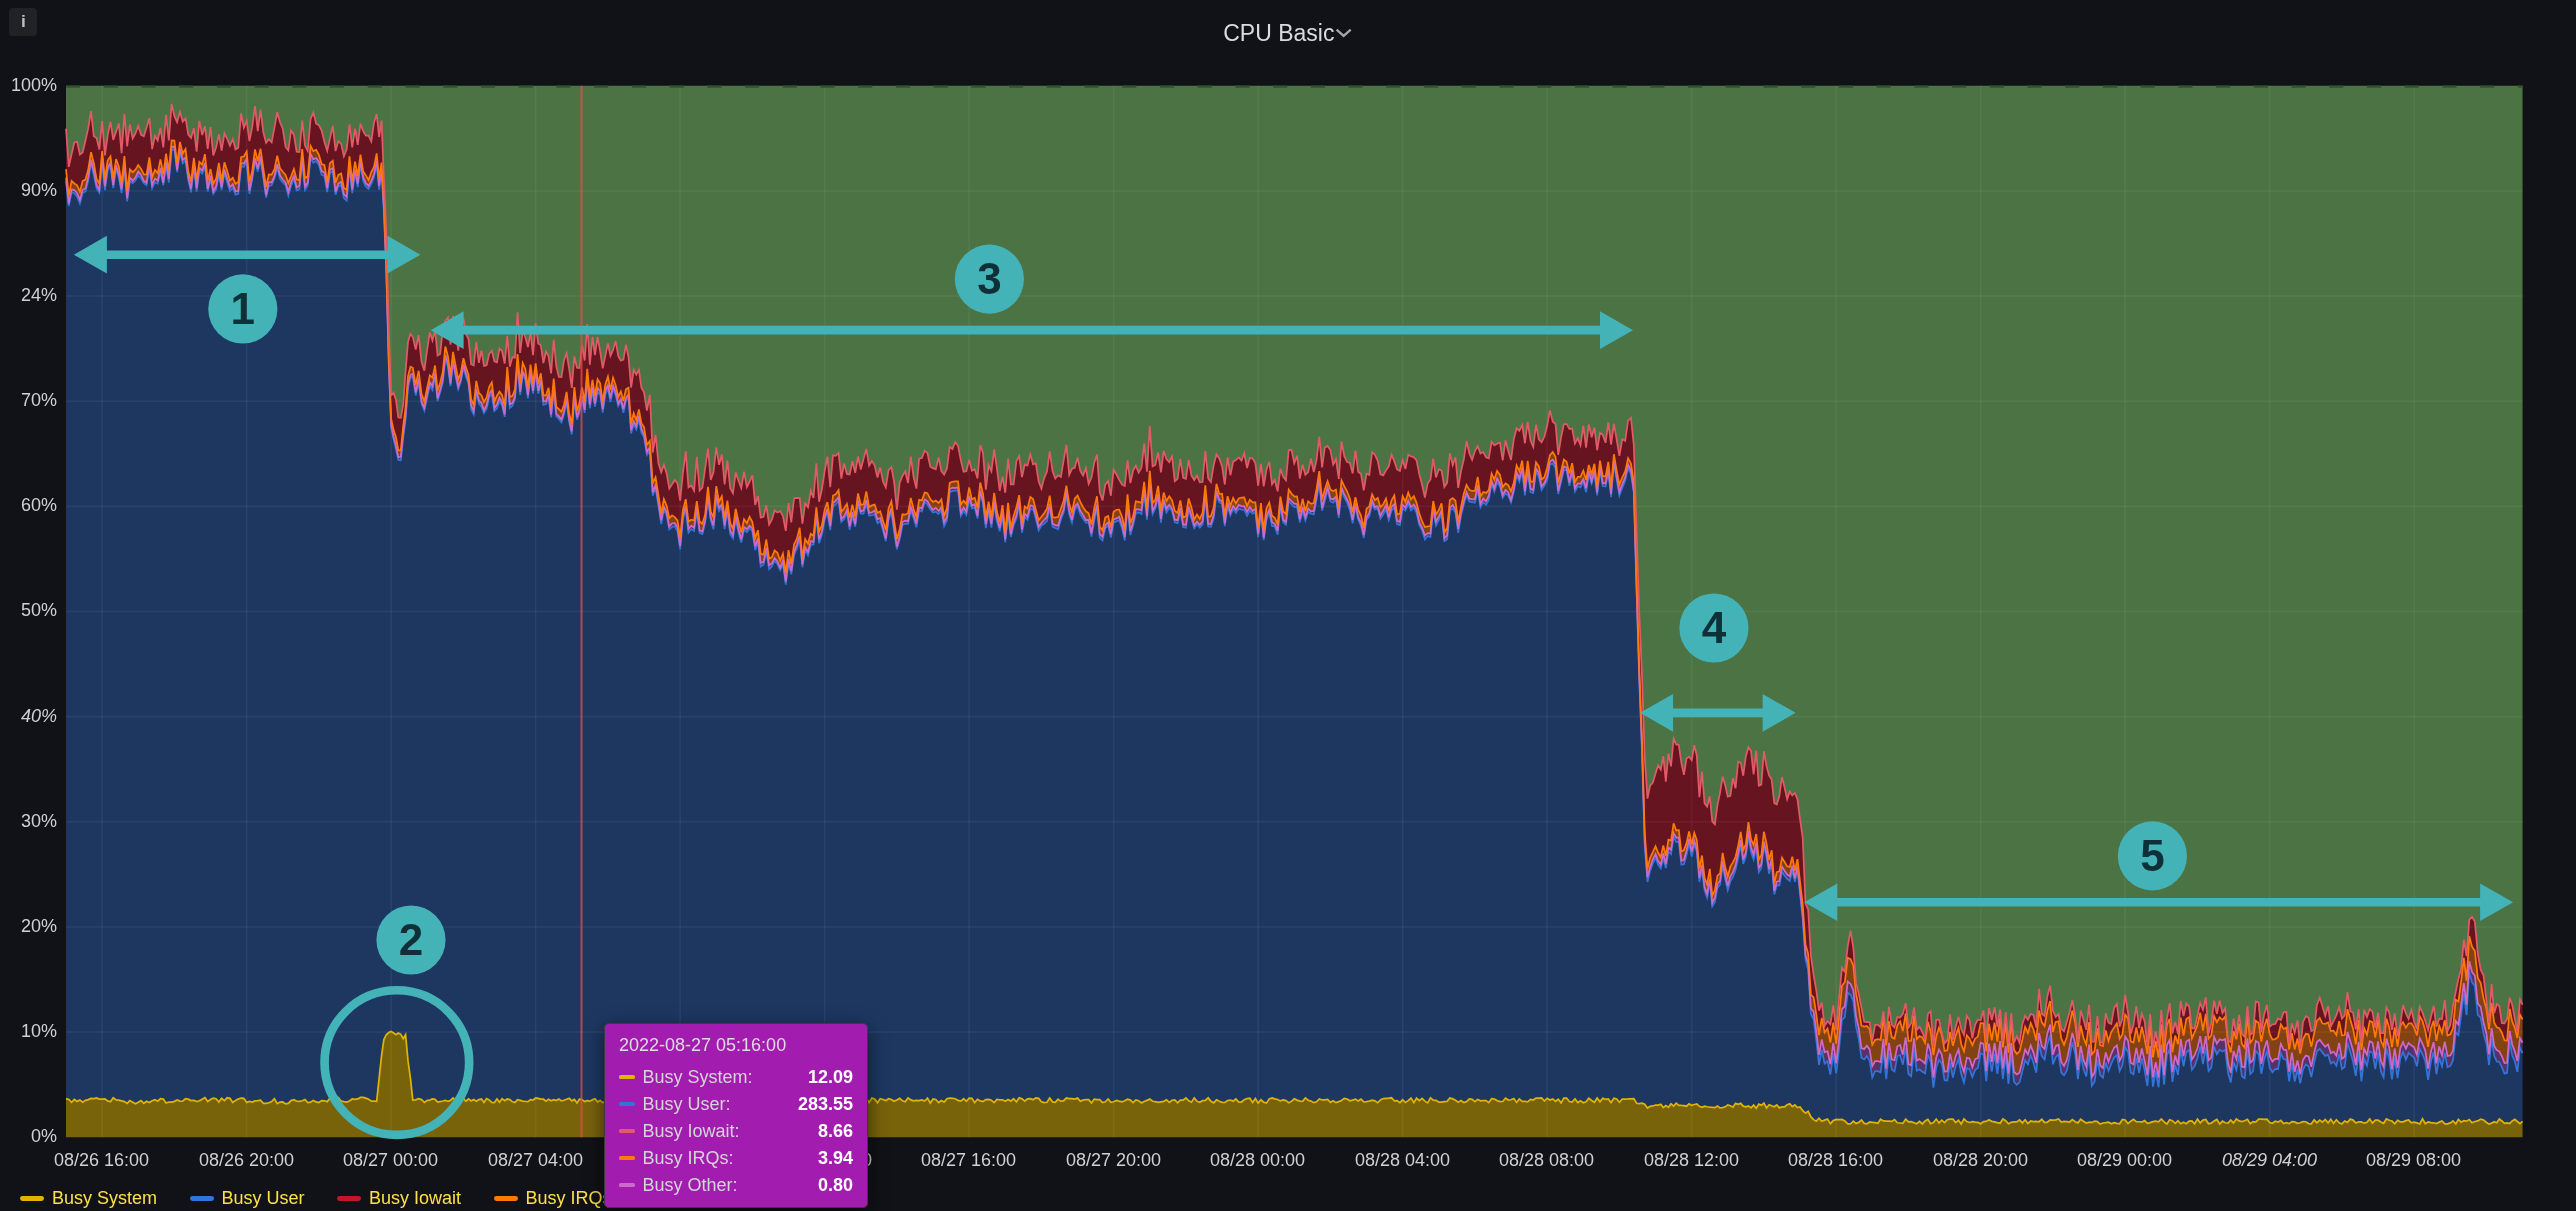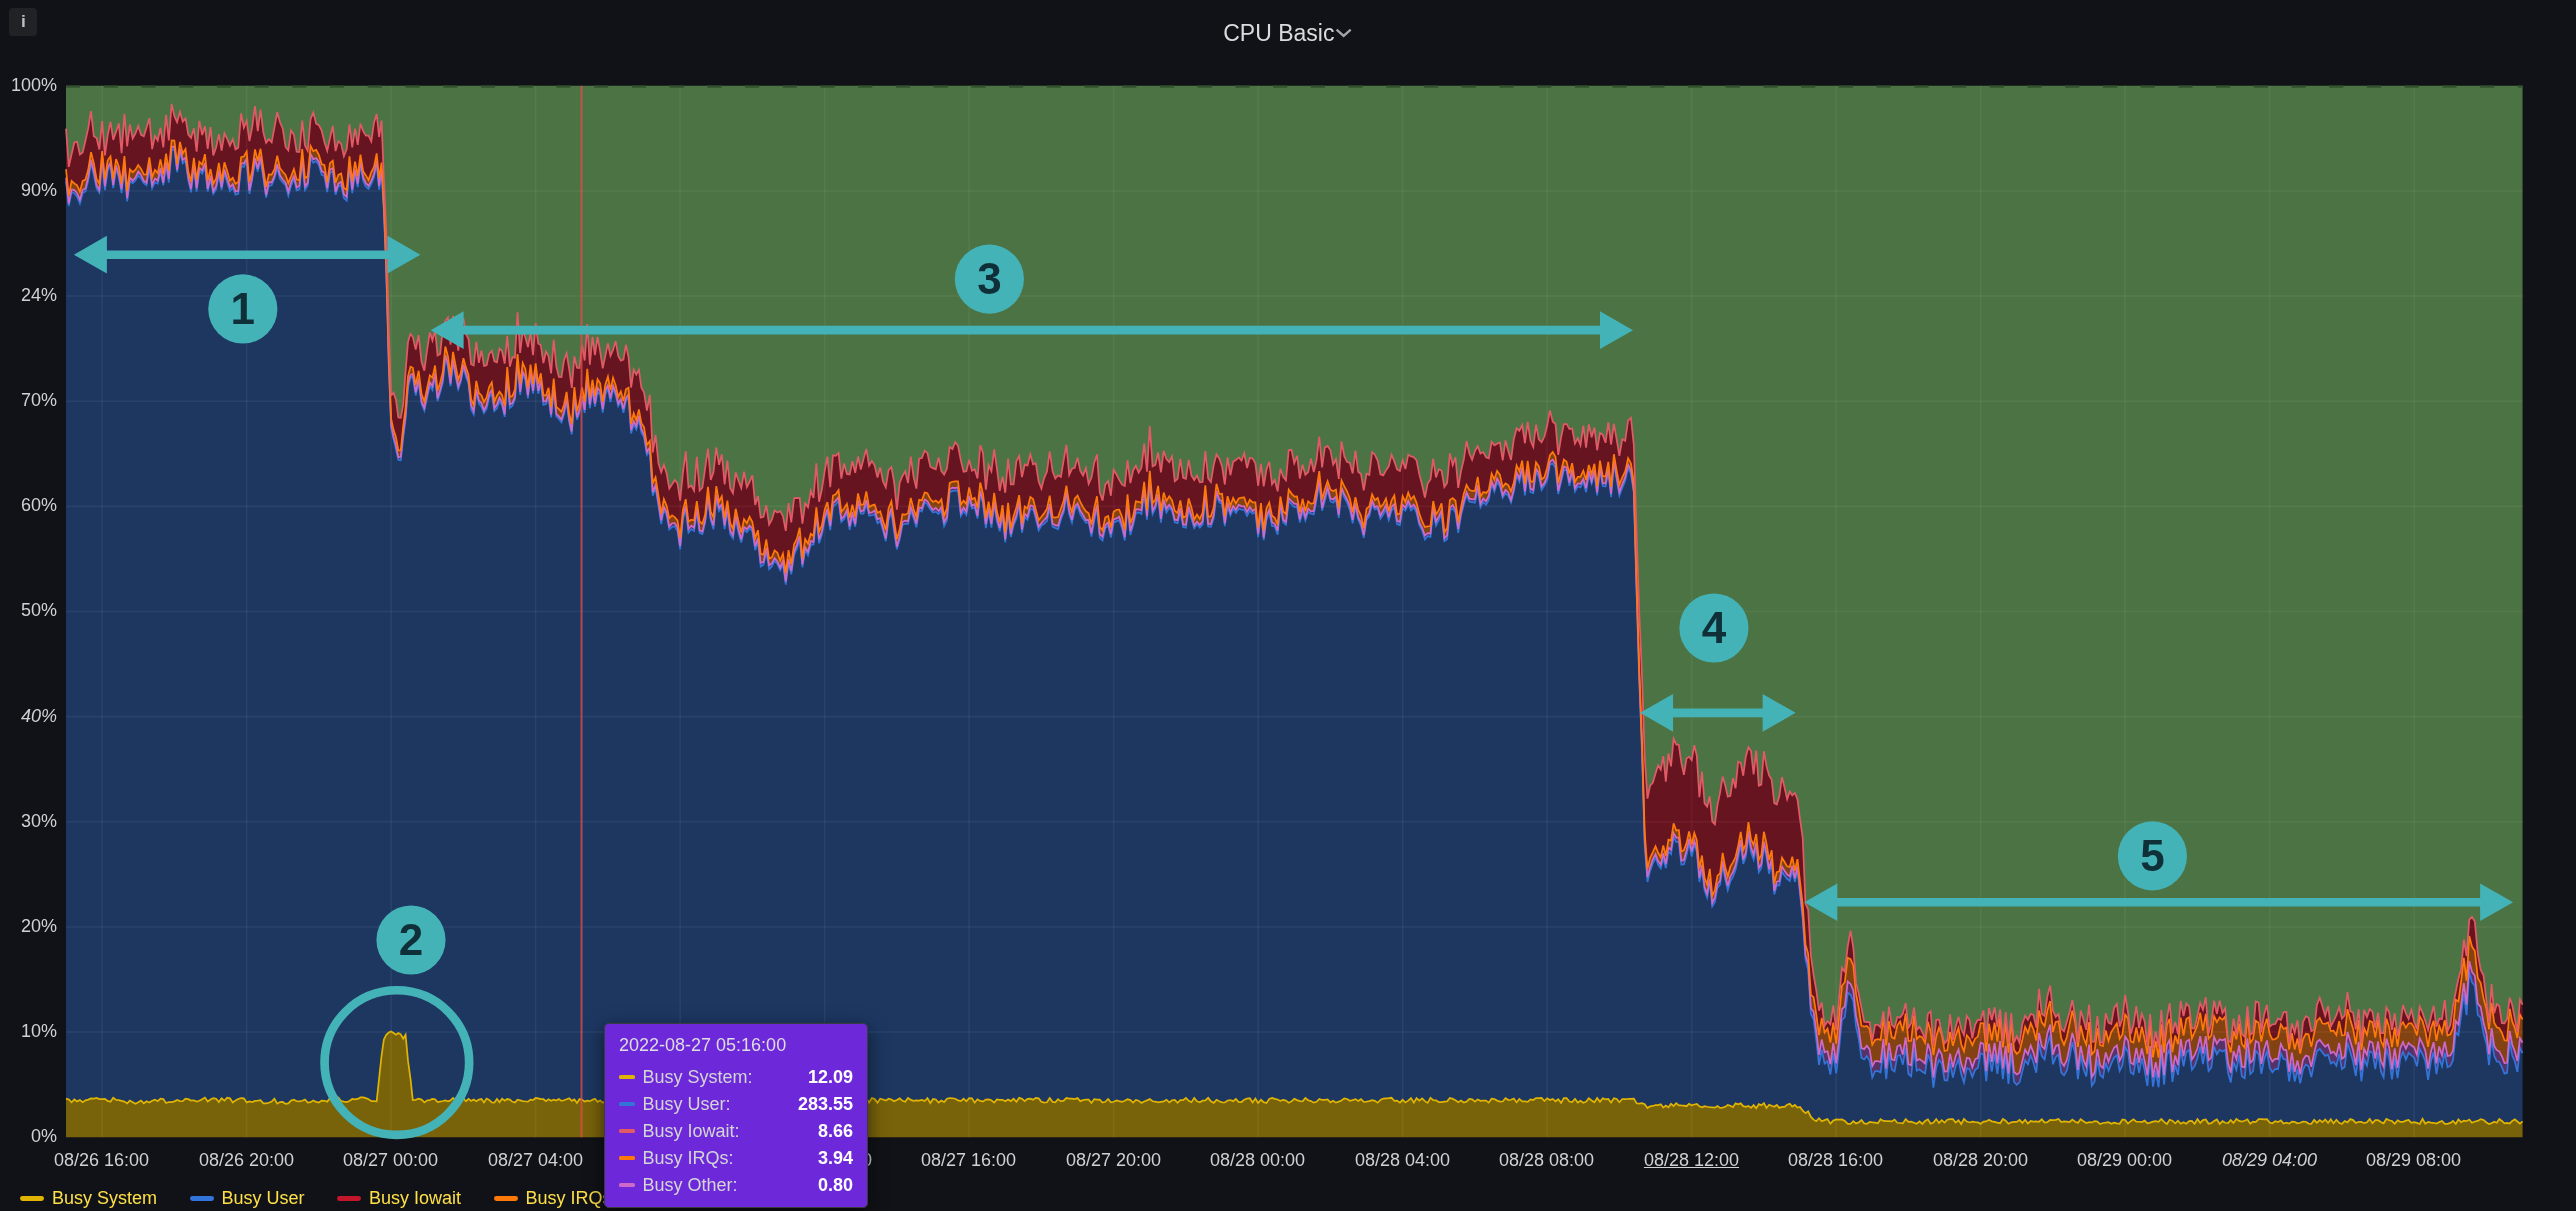--- a/index.html
+++ b/index.html
@@ -9,21 +9,21 @@
   .panel-title{font-size:23px;color:#dcdcde}
   .info-corner{position:absolute;top:7.9px;left:9.4px;width:28px;height:28px;border-radius:3.9px;background:#202226;color:#bdbec1;display:flex;align-items:center;justify-content:center;font-size:17.3px;font-weight:bold;z-index:3}
   #chart-svg,#annot-svg{position:absolute;left:0;top:0}
   #annot-svg{pointer-events:none;z-index:4}
   #y-axis,#x-axis{position:absolute;left:0;top:0;width:100%;height:100%;pointer-events:none;z-index:2}
   .y-label{position:absolute;left:0;width:57px;text-align:right;font-size:18px;color:#d0d1d3}
   .x-label{position:absolute;top:1150px;width:141px;text-align:center;font-size:18px;color:#d0d1d3}
   #legend{position:absolute;left:20.4px;top:1188px;display:flex;gap:33px;align-items:center;z-index:2}
   .legend-item{display:flex;align-items:center;gap:7.9px;font-size:18px;color:#fde047;cursor:pointer}
   .legend-swatch{display:inline-block;width:23.6px;height:4.7px;border-radius:2.4px}
-  #tooltip{position:absolute;left:604px;top:1023px;width:264px;background:#6d28d9;border:0.8px solid #3a3b41;border-radius:4.7px;padding:11px 14px 7.9px;z-index:6;box-shadow:0 6.3px 19px rgba(0,0,0,.55)}
+  #tooltip{position:absolute;left:604px;top:1023px;width:264px;background:#a21caf;border:0.8px solid #3a3b41;border-radius:4.7px;padding:11px 14px 7.9px;z-index:6;box-shadow:0 6.3px 19px rgba(0,0,0,.55)}
   .tt-title{font-size:18px;margin-bottom:7.9px;color:#dedee0}
   .tt-row{display:flex;align-items:center;gap:7.9px;height:27px;font-size:18px}
   .tt-swatch{width:15.7px;height:3.9px;border-radius:1.6px;flex:none}
   .tt-label{color:#d4d5d7}
   .tt-val{margin-left:auto;font-weight:bold;color:#ffffff}
 </style>
 </head>
 <body>
 
 <div class="info-corner">
@@ -105,21 +105,21 @@
     <div class="x-label" style="left: 176px;">08/26 20:00</div>
     <div class="x-label" style="left: 320px;">08/27 00:00</div>
     <div class="x-label" style="left: 465px;">08/27 04:00</div>
     <div class="x-label" style="left: 609px;">08/27 08:00</div>
     <div class="x-label" style="left: 754px;">08/27 12:00</div>
     <div class="x-label" style="left: 898px;">08/27 16:00</div>
     <div class="x-label" style="left: 1043px;">08/27 20:00</div>
     <div class="x-label" style="left: 1187px;">08/28 00:00</div>
     <div class="x-label" style="left: 1332px;">08/28 04:00</div>
     <div class="x-label" style="left: 1476px;">08/28 08:00</div>
-    <div class="x-label" style="left: 1621px; text-decoration: underline;">08/28 12:00</div>
+    <div class="x-label" style="left: 1621px;">08/28 12:00</div>
     <div class="x-label" style="left: 1765px;">08/28 16:00</div>
     <div class="x-label" style="left: 1910px;">08/28 20:00</div>
     <div class="x-label" style="left: 2054px;">08/29 00:00</div>
     <div class="x-label" style="left: 2199px; font-style: italic;">08/29 04:00</div>
     <div class="x-label" style="left: 2343px;">08/29 08:00</div>
   </div>
 
 <svg id="annot-svg" width="2576" height="1212" viewBox="0 0 3278 1542">
     <line x1="124" y1="324" x2="505" y2="324" stroke="#44b3b8" stroke-width="11"></line>
     <polygon points="94,324 136,300 136,348" fill="#44b3b8"></polygon>

